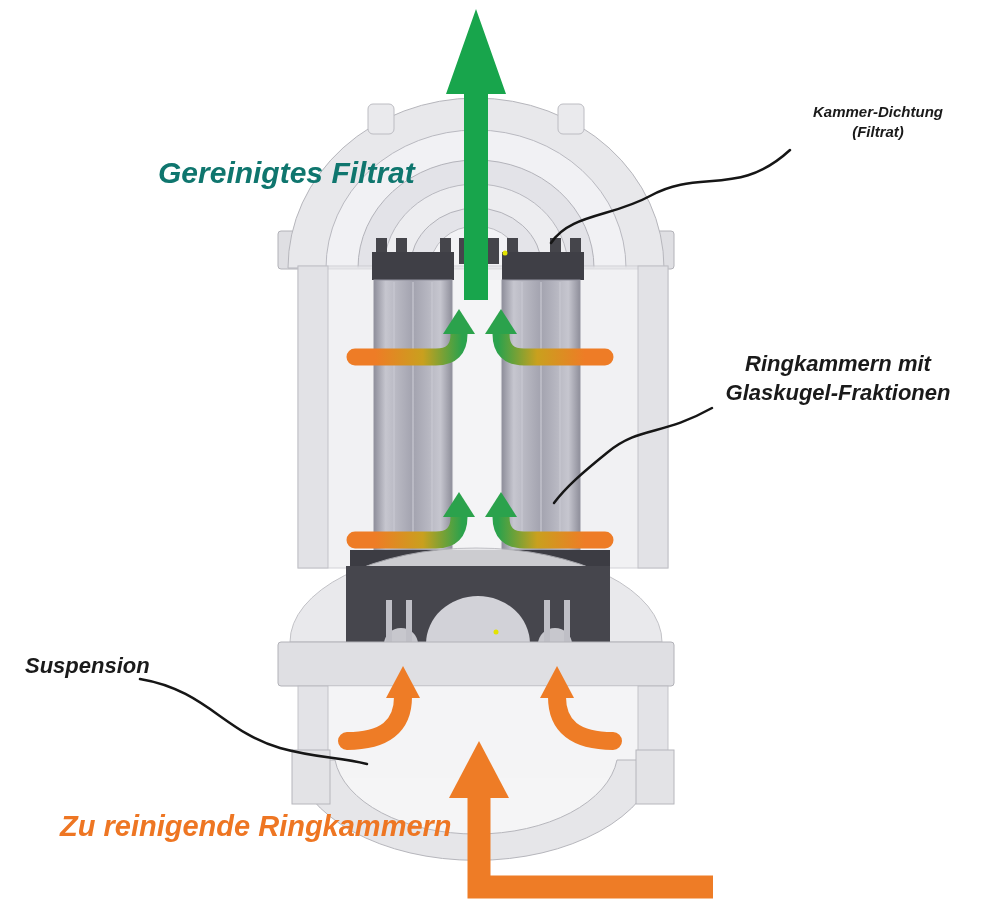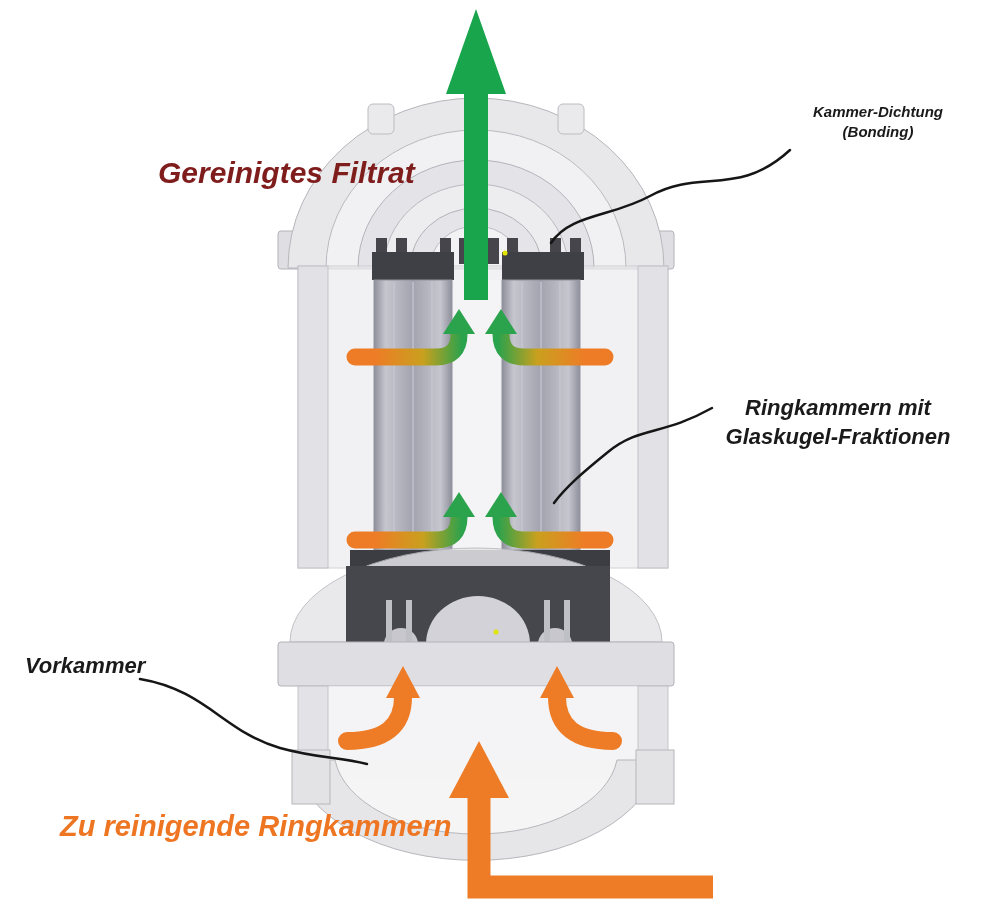--- a/index.html
+++ b/index.html
@@ -15,31 +15,31 @@
   .label {
     position: absolute;
     font-weight: 700;
     font-style: italic;
     color: #1a1a1a;
     white-space: nowrap;
   }
   .label-filtrate {
     left: 158px; top: 156px;
     font-size: 30px;
-    color: #7f1d1d;
+    color: #0f766e;
   }
   .label-seal {
     left: 756px; top: 102px; width: 244px;
     text-align: center;
     font-size: 15px; line-height: 1.3;
   }
   .label-ring {
     left: 692px; top: 350px; width: 292px;
     text-align: center;
-    font-size: 22px; line-height: 1.3; margin-top: 44px;
+    font-size: 22px; line-height: 1.3;
   }
   .label-vorkammer {
     left: 25px; top: 653px;
     font-size: 22px;
   }
   .label-suspension {
     left: 60px; top: 810px;
     font-size: 29px;
     color: #ee7623;
   }
@@ -174,24 +174,24 @@
 
     <path d="M 790 150 C 738 198 700 168 650 196 C 612 217 570 214 551 243" stroke="#161616" stroke-width="2.5" fill="none" stroke-linecap="round"></path>
     <path d="M 712 408 C 662 436 640 426 608 452 C 582 473 566 487 554 503" stroke="#161616" stroke-width="2.5" fill="none" stroke-linecap="round"></path>
     <path d="M 140 679 C 206 690 224 732 280 748 C 316 758 338 757 367 764" stroke="#161616" stroke-width="2.5" fill="none" stroke-linecap="round"></path>
   </svg>
 
   <div class="label label-filtrate">Gereinigtes Filtrat</div>
 
   <div class="label label-seal">
     <div>Kammer-Dichtung</div>
-    <div>(Bonding)</div>
+    <div>(Filtrat)</div>
   </div>
 
   <div class="label label-ring">
     <div>Ringkammern mit</div>
     <div>Glaskugel-Fraktionen</div>
   </div>
 
-  <div class="label label-vorkammer">Vorkammer</div>
+  <div class="label label-vorkammer">Suspension</div>
 
   <div class="label label-suspension">Zu reinigende Ringkammern</div>
 </div>
 
 </body></html>

